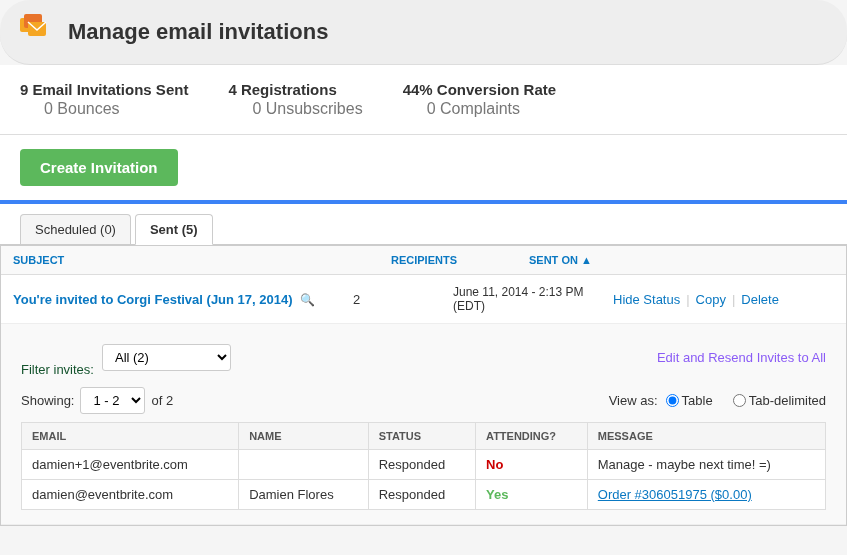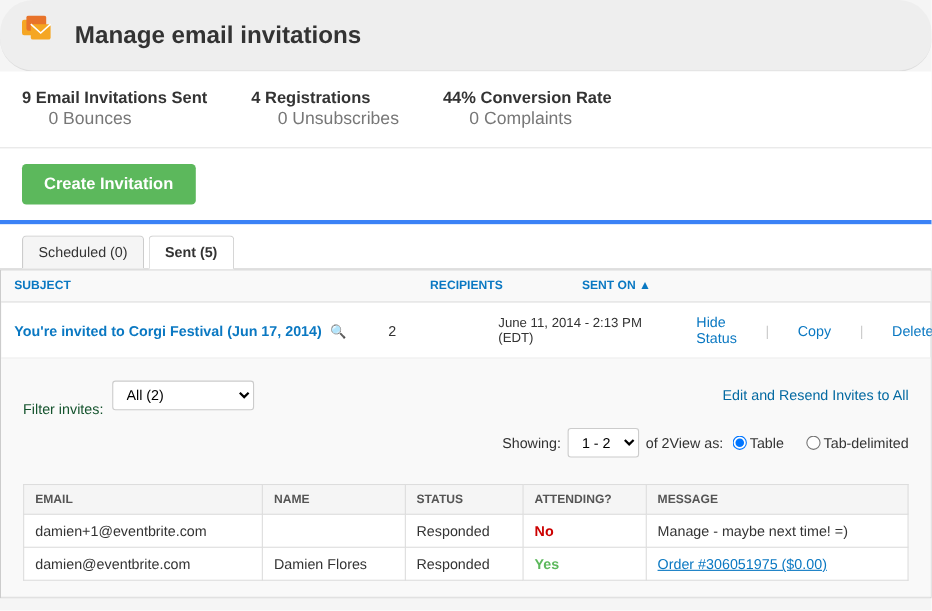--- a/index.html
+++ b/index.html
@@ -23,32 +23,32 @@
     .main { background: #fff; border: 1px solid #ccc; margin: 0 0 0 0; }
 
     .table-header { display: grid; grid-template-columns: 340px 100px 160px auto; background: #f9f9f9; border-bottom: 1px solid #ddd; padding: 8px 12px; gap: 38px; }
     .table-header span { font-size: 11px; font-weight: bold; color: #0a78c2; text-transform: uppercase; }
 
     .email-row { border-bottom: 1px solid #eee; }
     .email-row-main { display: grid; grid-template-columns: 340px 100px 160px auto; padding: 10px 12px; align-items: center; }
     .email-subject { color: #0a78c2; font-weight: bold; font-size: 13px; cursor: pointer; }
     .email-date { font-size: 12px; color: #333; }
     .email-actions { display: flex; gap: 6px; align-items: center; font-size: 13px; color: #0a78c2; }
-    .email-actions span { cursor: pointer; margin-left: 20px; }
+    .email-actions span { cursor: pointer; }
     .pipe { color: #ccc; }
 
     .expanded-area { background: #f9f9f9; border-top: 1px solid #eee; padding: 14px 20px; }
 
     .filter-row { display: flex; justify-content: space-between; align-items: center; margin-bottom: 10px; }
     .filter-left { display: flex; align-items: center; gap: 8px; }
     .filter-label { font-size: 13px; color: #14532d; margin-top: 24px; }
     .filter-select { padding: 4px 8px; border: 1px solid #ccc; border-radius: 3px; font-size: 13px; background: #fff; cursor: pointer; }
-    .resend-link { color: #0369a1; font-size: 13px; cursor: pointer; }
+    .resend-link { color: #8b5cf6; font-size: 13px; cursor: pointer; }
 
-    .showing-row { display: flex; justify-content: flex-end; align-items: center; margin-bottom: 24px; }
+    .showing-row { display: flex; justify-content: space-between; align-items: center; margin-bottom: 8px; }
     .showing-left { display: flex; align-items: center; gap: 6px; font-size: 13px; }
     .showing-select { padding: 4px 8px; border: 1px solid #ccc; border-radius: 3px; font-size: 13px; background: #fff; cursor: pointer; }
     .view-as { display: flex; align-items: center; gap: 8px; font-size: 13px; }
     .radio-group { display: flex; gap: 20px; align-items: center; }
     .radio-label { display: flex; align-items: center; gap: 3px; cursor: pointer; }
 
     .invites-table { width: 100%; border-collapse: collapse; border: 1px solid #ddd; background: #fff; }
     .invites-table th { background: #f5f5f5; border: 1px solid #ddd; padding: 7px 10px; font-size: 11px; font-weight: bold; color: #555; text-align: left; text-transform: uppercase; }
     .invites-table td { border: 1px solid #ddd; padding: 7px 10px; font-size: 13px; }
     .status-responded { color: #333; }

